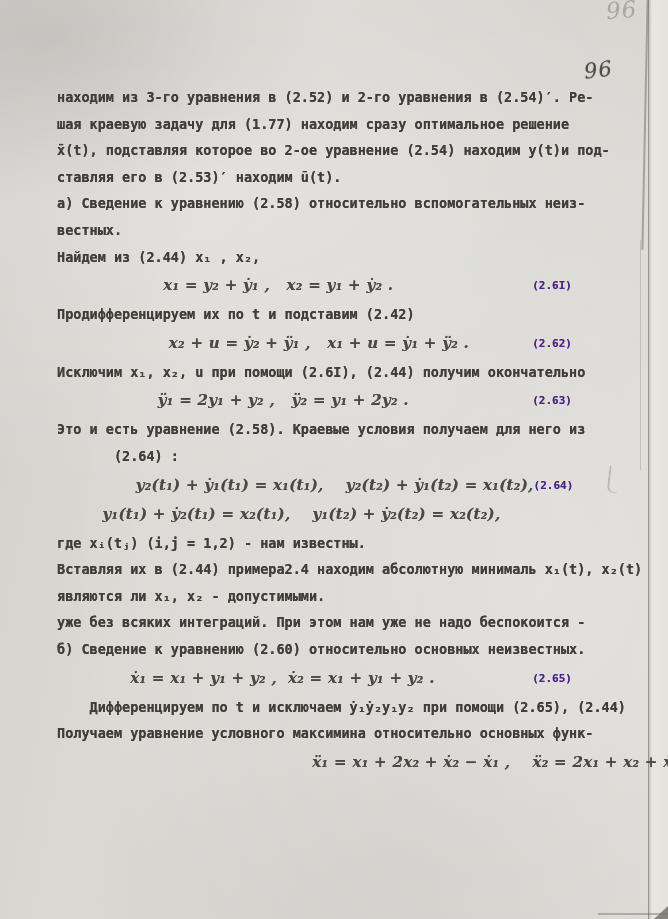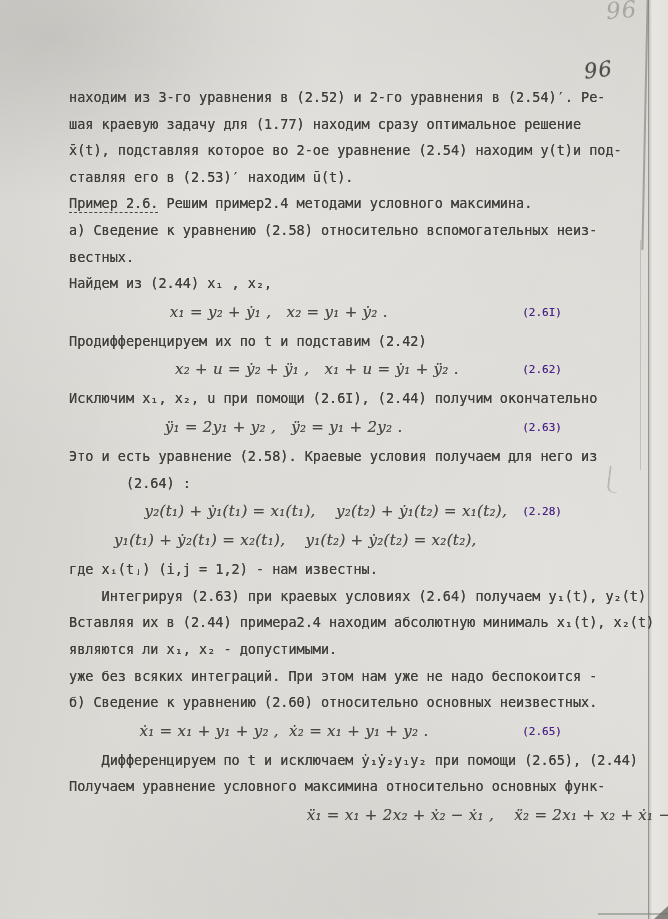--- a/index.html
+++ b/index.html
@@ -55,22 +55,23 @@
   }
   
   .pencil-mark{
     position:absolute;left:608px;top:466px;width:9px;height:26px;
     border-left:2px solid rgba(125,123,117,.40);
     border-bottom:1px solid rgba(125,123,117,.30);
     border-radius:0 0 0 7px;transform:rotate(7deg);
   }
   
   .content{
-    position:absolute;top:84px;left:12px;right:0;
-    padding:0 24px 0 57px;
+    position:absolute;top:84px;left:0;right:0;
+    padding:0 14px 0 57px;
+    font-weight:bold;
   }
   .line{
     white-space:pre;
     font-size:13.5px;line-height:26.6px;
     color:#403e39;
     text-shadow:0 0 .5px rgba(62,60,55,.85);
     letter-spacing:0;
   }
   .line.eq{
     display:flex;align-items:flex-end;
@@ -104,35 +105,33 @@
   <div class="corner-num">96</div>
   <div class="typed-num">96</div>
 
   <div class="pencil-mark"></div>
 
   <div class="content">
       <div class="line txt"><span>находим из 3-го уравнения в (2.52) и 2-го уравнения в (2.54)′. Ре-</span></div>
       <div class="line txt"><span>шая краевую задачу для (1.77) находим сразу оптимальное решение</span></div>
       <div class="line txt"><span>x̄(t), подставляя которое во 2-ое уравнение (2.54) находим y(t)и под-</span></div>
       <div class="line txt"><span>ставляя его в (2.53)′ находим ū(t).</span></div>
-      <div class="line txt"><span class="u">Пример 2.6.</span><span> Решим пример2.4 методами условного максимина.</span></div>
       <div class="line txt"><span>а) Сведение к уравнению (2.58) относительно вспомогательных неиз-</span></div>
       <div class="line txt"><span>вестных.</span></div>
       <div class="line txt"><span>Найдем из (2.44) x₁ , x₂,</span></div>
       <div class="line eq"><span class="eq-text">            x₁ = y₂ + ẏ₁ ,   x₂ = y₁ + ẏ₂ .</span><span class="eq-label">(2.6I)</span></div>
       <div class="line txt"><span>Продифференцируем их по t и подставим (2.42)</span></div>
       <div class="line eq"><span class="eq-text">             x₂ + u = ẏ₂ + ÿ₁ ,   x₁ + u = ẏ₁ + ÿ₂ .</span><span class="eq-label">(2.62)</span></div>
       <div class="line txt"><span>Исключим x₁, x₂, u при помощи (2.6I), (2.44) получим окончательно</span></div>
       <div class="line eq"><span class="eq-text">           ÿ₁ = 2y₁ + y₂ ,   ÿ₂ = y₁ + 2y₂ .</span><span class="eq-label">(2.63)</span></div>
       <div class="line txt"><span>Это и есть уравнение (2.58). Краевые условия получаем для него из</span></div>
       <div class="line txt"><span>       (2.64) :</span></div>
-      <div class="line eq"><span class="eq-text">       y₂(t₁) + ẏ₁(t₁) = x₁(t₁),    y₂(t₂) + ẏ₁(t₂) = x₁(t₂),</span><span class="eq-label">(2.28)</span></div>
+      <div class="line eq"><span class="eq-text">       y₂(t₁) + ẏ₁(t₁) = x₁(t₁),    y₂(t₂) + ẏ₁(t₂) = x₁(t₂),</span><span class="eq-label">(2.64)</span></div>
       <div class="line eq"><span class="eq-text"> y₁(t₁) + ẏ₂(t₁) = x₂(t₁),    y₁(t₂) + ẏ₂(t₂) = x₂(t₂),</span><span class="eq-label"></span></div>
       <div class="line txt"><span>где xᵢ(tⱼ) (i,j = 1,2) - нам известны.</span></div>
-      <div class="line txt"><span>    Интегрируя (2.63) при краевых условиях (2.64) получаем y₁(t), y₂(t)</span></div>
       <div class="line txt"><span>Вставляя их в (2.44) примера2.4 находим абсолютную минималь x₁(t), x₂(t)</span></div>
       <div class="line txt"><span>являются ли x₁, x₂ - допустимыми.</span></div>
       <div class="line txt"><span>уже без всяких интеграций. При этом нам уже не надо беспокоится -</span></div>
       <div class="line txt"><span>б) Сведение к уравнению (2.60) относительно основных неизвестных.</span></div>
       <div class="line eq"><span class="eq-text">      ẋ₁ = x₁ + y₁ + y₂ ,  ẋ₂ = x₁ + y₁ + y₂ .</span><span class="eq-label">(2.65)</span></div>
       <div class="line txt"><span>    Дифференцируем по t и исключаем ẏ₁ẏ₂y₁y₂ при помощи (2.65), (2.44)</span></div>
       <div class="line txt"><span>Получаем уравнение условного максимина относительно основных функ-</span></div>
       <div class="line eq"><span class="eq-text">                                       ẍ₁ = x₁ + 2x₂ + ẋ₂ − ẋ₁ ,    ẍ₂ = 2x₁ + x₂ + ẋ₁ − ẋ₂ .</span><span class="eq-label"></span></div>
     </div>
 </div>

